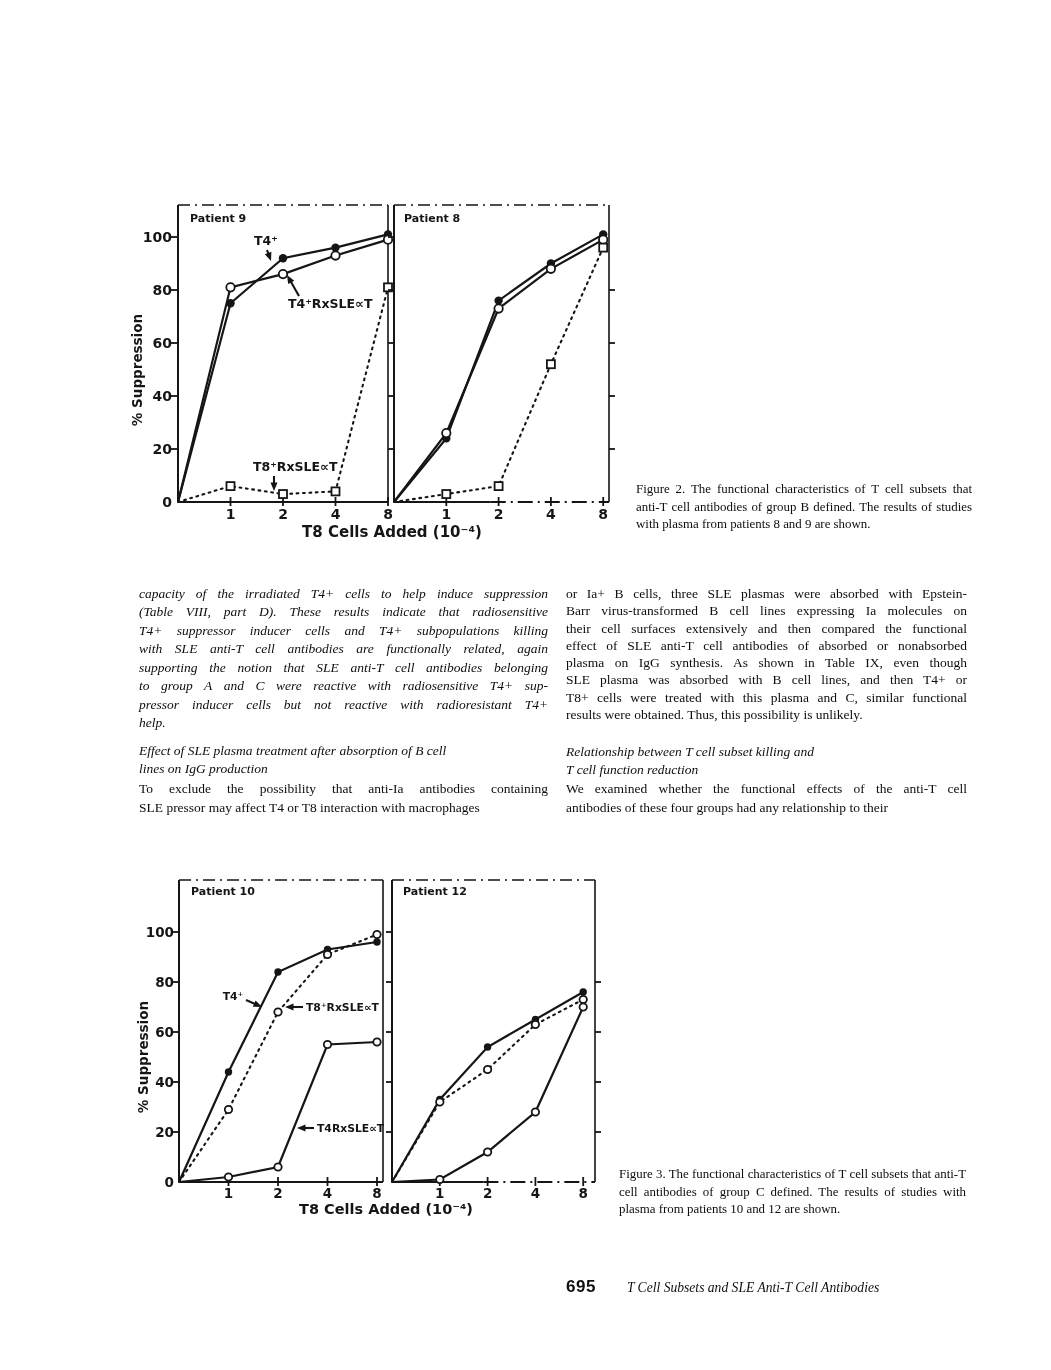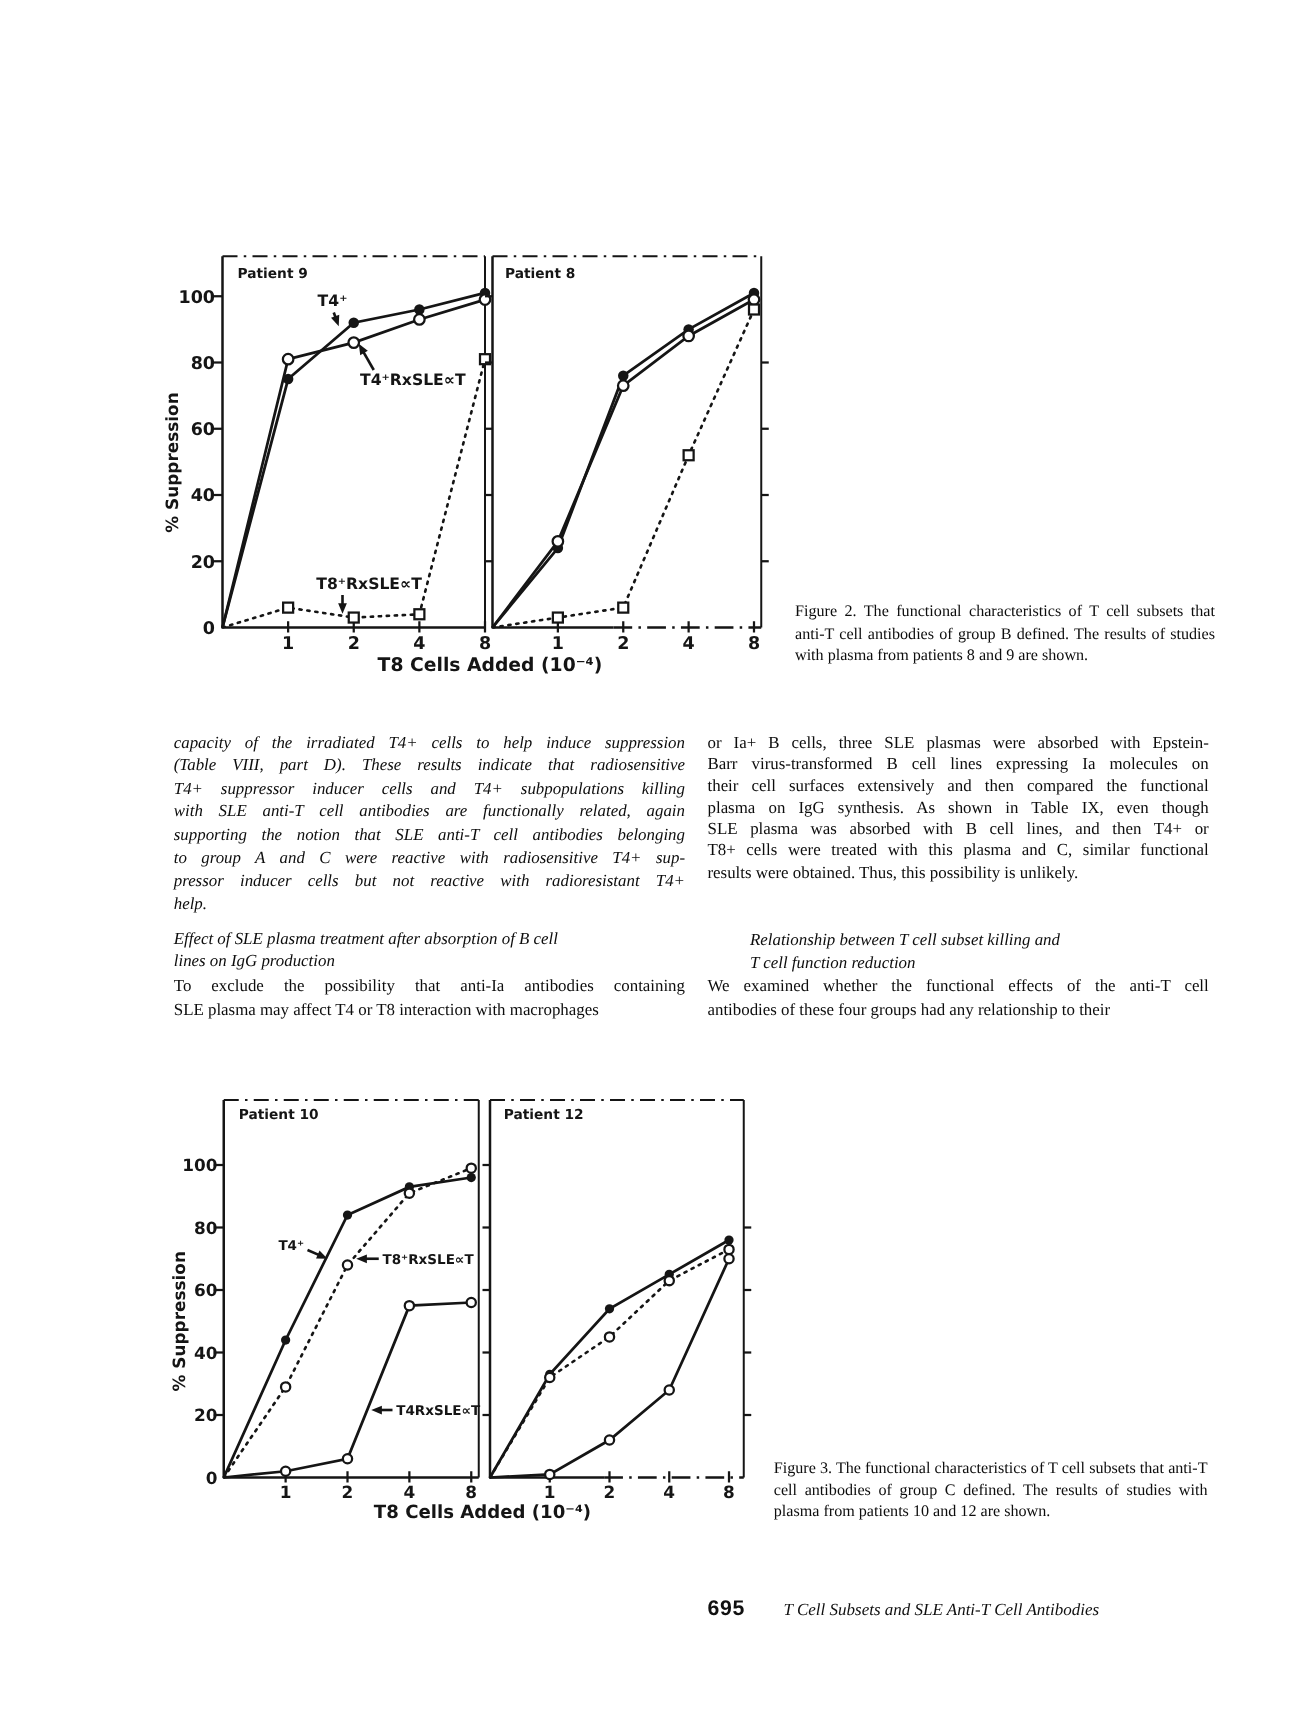--- a/index.html
+++ b/index.html
@@ -8,21 +8,21 @@
   #charts{position:absolute;left:0;top:0;}
   .ct{font-family:"DejaVu Sans",sans-serif;fill:#151515;}
   
   .tcol{position:absolute;font-family:"Liberation Serif",serif;font-size:13.5px;color:#0d0d0d;}
   .colL{left:139px;width:409px;}
   .colR{left:566px;width:401px;}
   .p1L{top:585px;line-height:18.45px;font-style:italic;}
   .headL{top:742px;line-height:18.4px;font-style:italic;}
   .p2L{top:780px;line-height:18.6px;}
   .p1R{top:585px;line-height:17.3px;}
-  .headR{top:743px;line-height:18.2px;font-style:italic;margin-left:34px;}
+  .headR{top:743px;line-height:18.2px;font-style:italic;}
   .p2R{top:780px;line-height:18.5px;}
   .tline{text-align:justify;text-align-last:justify;white-space:normal;}
   .tline:last-child{text-align-last:left;}
   .head .tline{text-align:left;text-align-last:auto;}
   
   .caption{position:absolute;font-family:"Liberation Serif",serif;font-size:12.9px;
            line-height:17.7px;text-align:justify;color:#0d0d0d;}
   .fig2cap{left:636px;top:481px;width:336px;}
   .fig3cap{left:619px;top:1166px;width:347px;}
   .ital{}
@@ -240,27 +240,28 @@
       <div class="tline">to group A and C were reactive with radiosensitive T4+ sup-</div>
       <div class="tline">pressor inducer cells but not reactive with radioresistant T4+</div>
       <div class="tline">help.</div>
     </div>
   <div class="tcol colL headL head">
       <div class="tline">Effect of SLE plasma treatment after absorption of B cell</div>
       <div class="tline">lines on IgG production</div>
     </div>
   <div class="tcol colL p2L">
       <div class="tline">To exclude the possibility that anti-Ia antibodies containing</div>
-      <div class="tline">SLE plasma may affect T4 or T8 interaction with macrophages</div>
+      <div class="tline">SLE pressor may affect T4 or T8 interaction with macrophages</div>
     </div>
 
   <div class="tcol colR p1R">
       <div class="tline">or Ia+ B cells, three SLE plasmas were absorbed with Epstein-</div>
       <div class="tline">Barr virus-transformed B cell lines expressing Ia molecules on</div>
       <div class="tline">their cell surfaces extensively and then compared the functional</div>
+      <div class="tline">effect of SLE anti-T cell antibodies of absorbed or nonabsorbed</div>
       <div class="tline">plasma on IgG synthesis. As shown in Table IX, even though</div>
       <div class="tline">SLE plasma was absorbed with B cell lines, and then T4+ or</div>
       <div class="tline">T8+ cells were treated with this plasma and C, similar functional</div>
       <div class="tline">results were obtained. Thus, this possibility is unlikely.</div>
     </div>
   <div class="tcol colR headR head">
       <div class="tline">Relationship between T cell subset killing and</div>
       <div class="tline">T cell function reduction</div>
     </div>
   <div class="tcol colR p2R">

